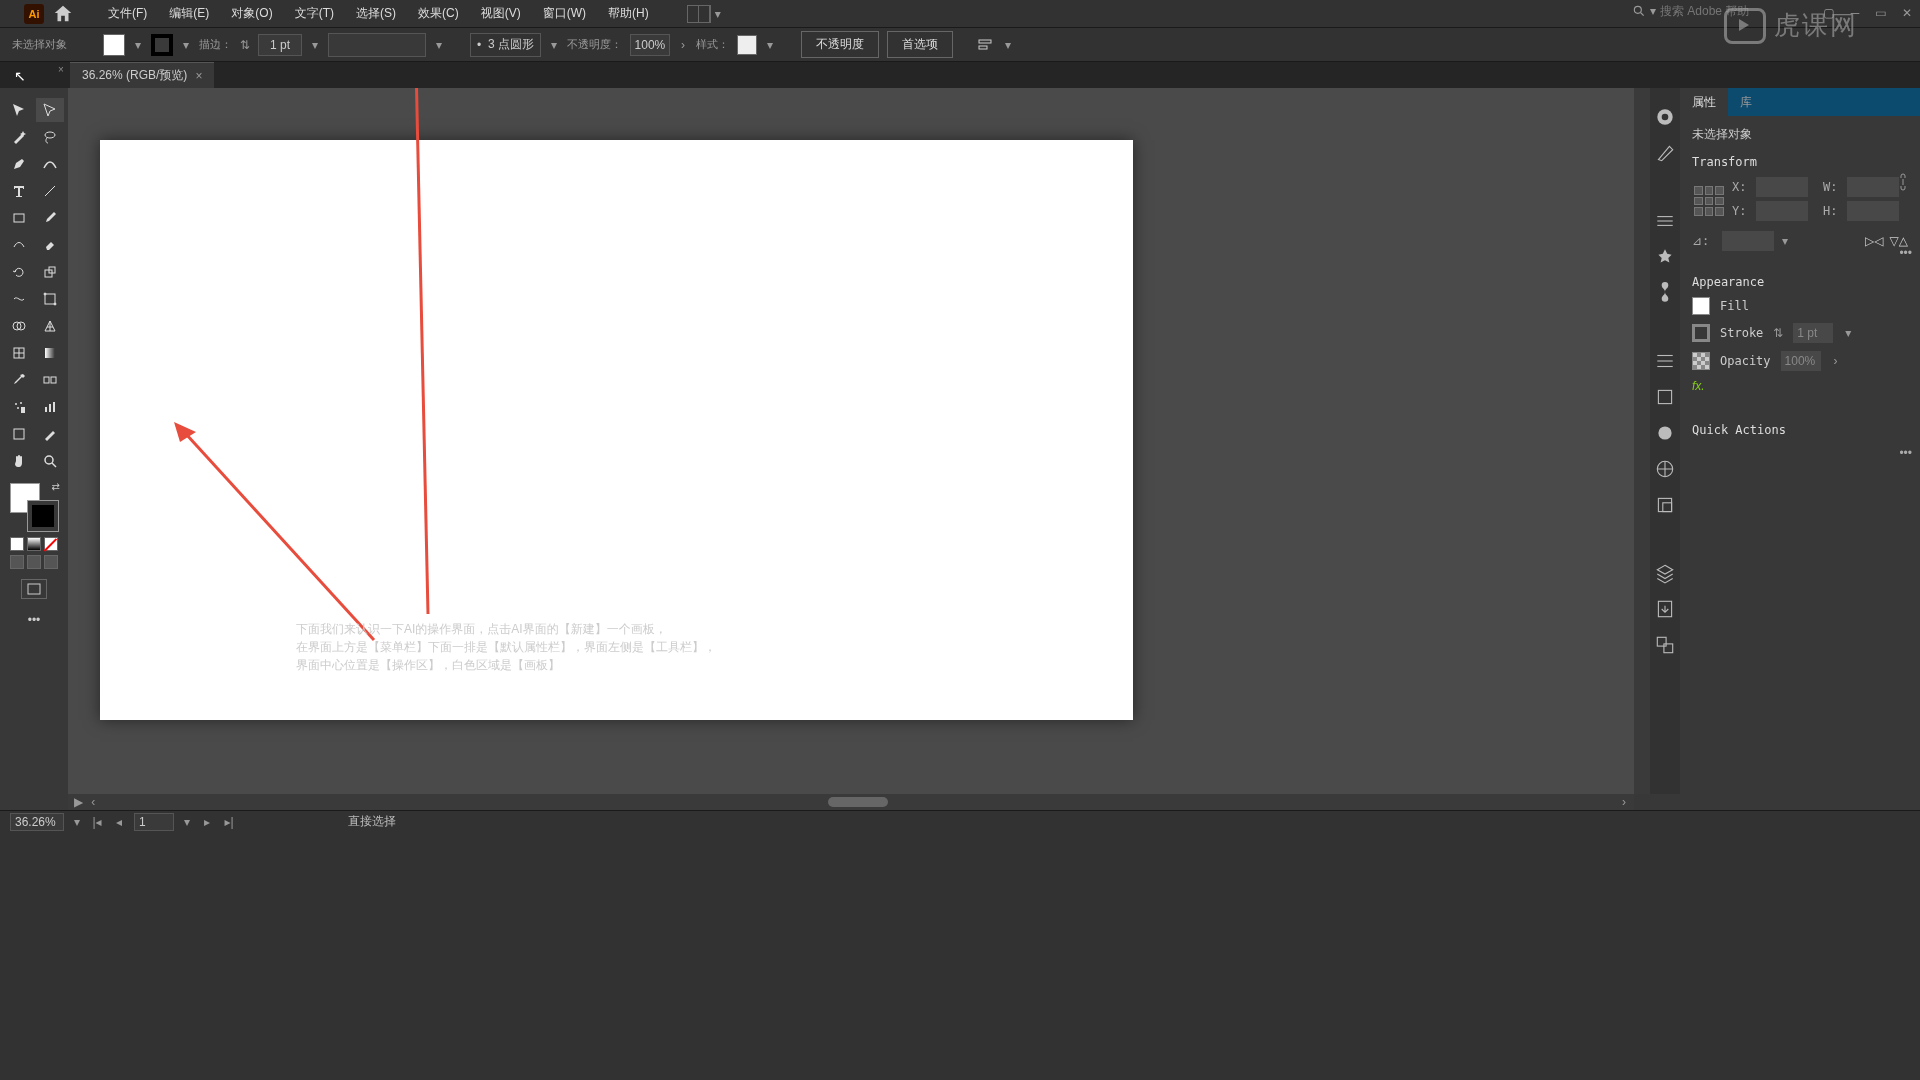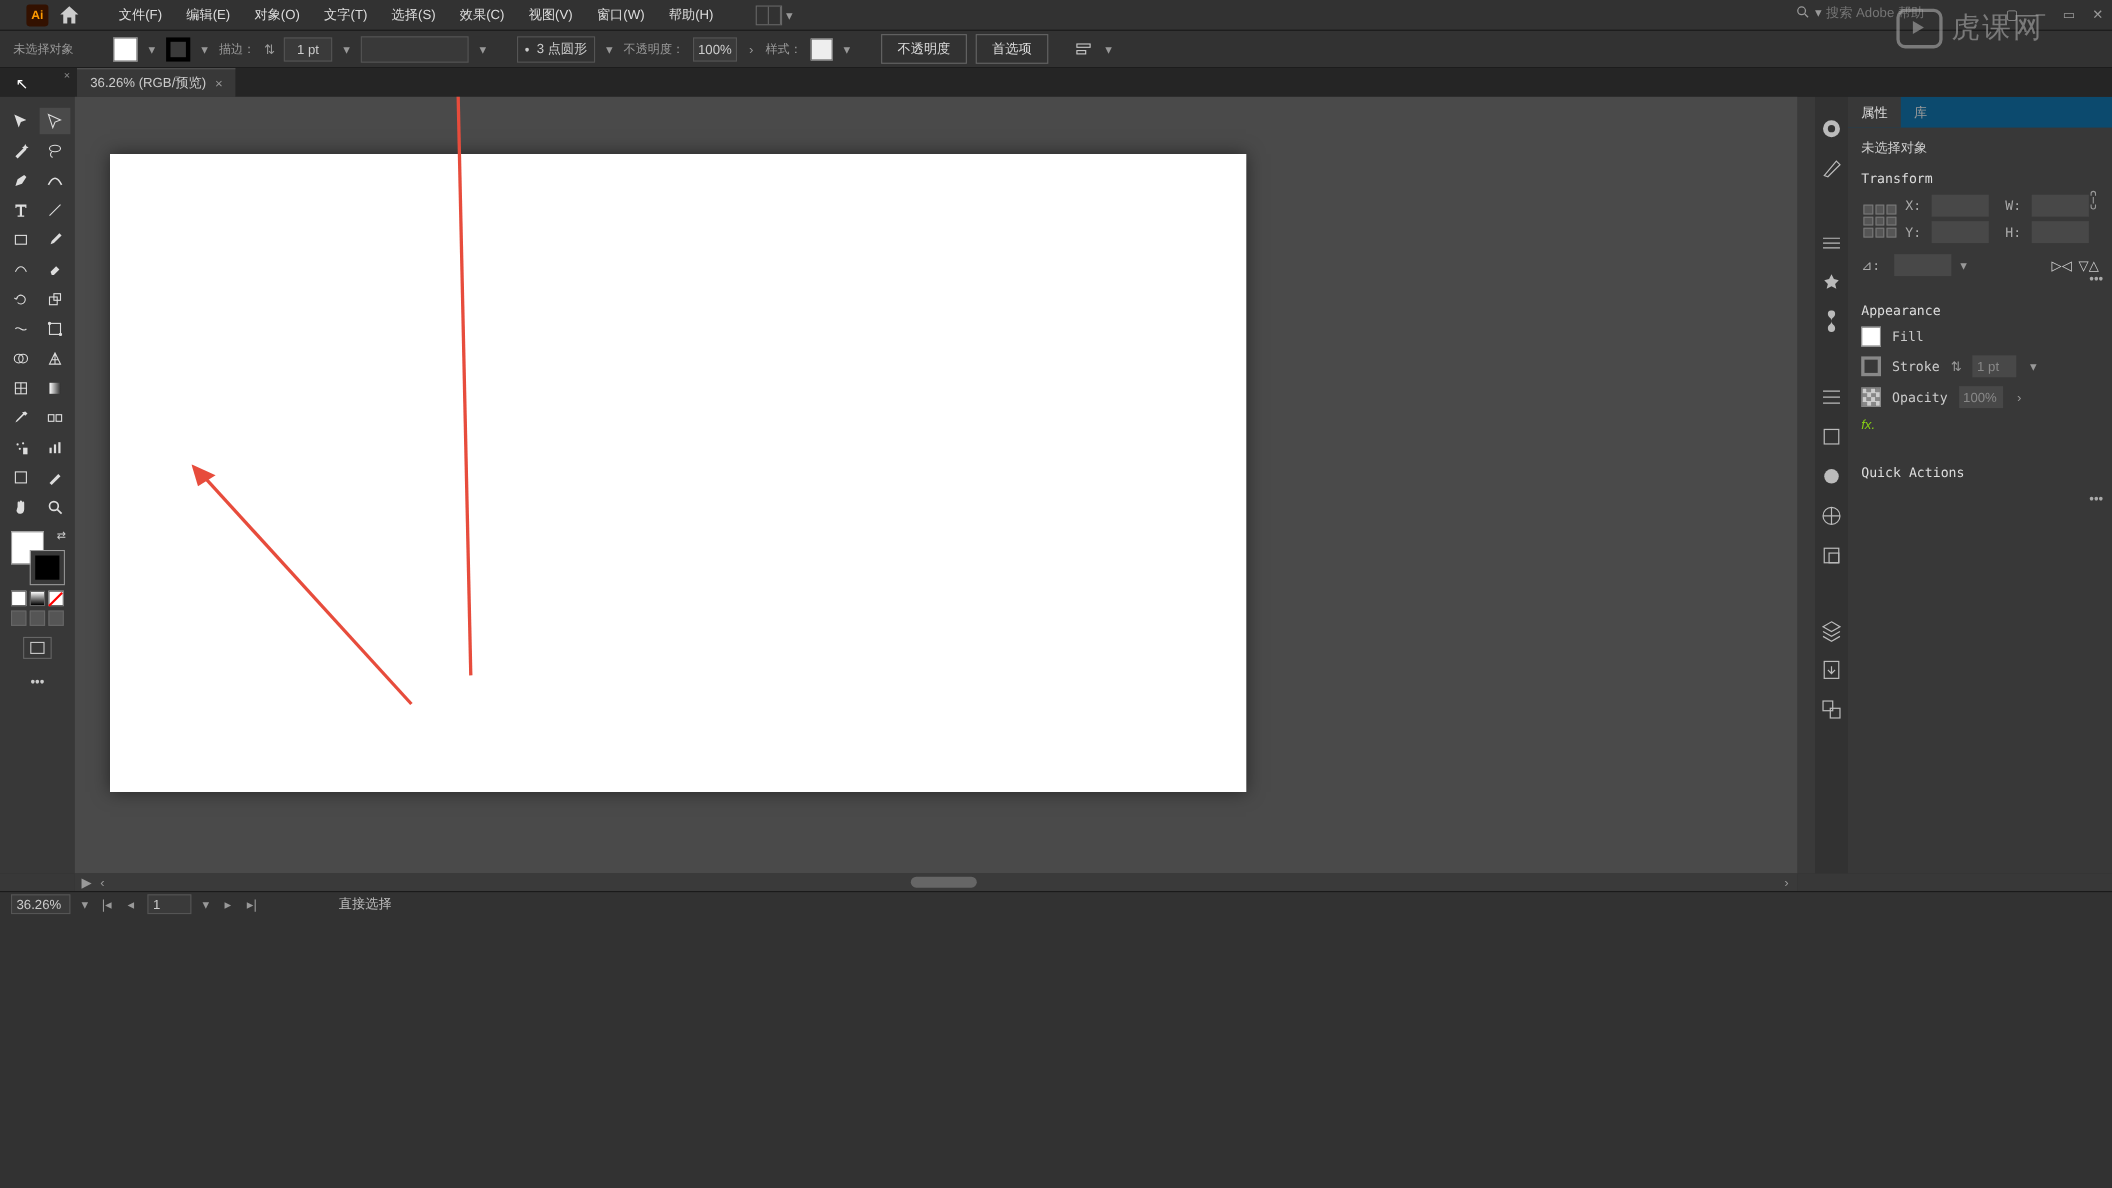--- a/index.html
+++ b/index.html
@@ -59,21 +59,21 @@
 .xy-row{display:flex;gap:6px;align-items:center;margin-bottom:4px}
 .xy-label{width:18px;color:#aaa;font-family:monospace}
 .xy-input{width:52px;height:20px;background:#484848;border:none;color:#888;text-align:left;padding-left:4px}
 .appear-row{display:flex;align-items:center;gap:10px;margin:8px 0}
 .small-sw{width:18px;height:18px;border:1px solid #888}
 .appear-label{font-family:monospace;color:#ccc}
 .panel-more{position:absolute;right:8px;color:#aaa;cursor:pointer}
 .statusbar{height:22px;background:#323232;border-top:1px solid #1a1a1a;display:flex;align-items:center;padding:0 10px;gap:8px}
 .zoom-sel{width:54px;height:18px;background:#3a3a3a;border:1px solid #555;text-align:left;padding-left:4px;color:#ccc}
 .nav-btn{width:14px;cursor:pointer;color:#999;text-align:center}
-.status-text{margin-left:64px;color:#bbb}
+.status-text{margin-left:104px;color:#bbb}
 .watermark{position:absolute;right:16px;top:8px;width:180px;height:44px;opacity:.6;display:flex;align-items:flex-start;gap:8px}
 .wm-icon{width:42px;height:36px;border:3px solid #aaa;border-radius:8px;position:relative}
 .wm-icon::before{content:"";position:absolute;left:12px;top:8px;border-left:10px solid #aaa;border-top:6px solid transparent;border-bottom:6px solid transparent}
 .wm-text{color:#aaa;font-size:26px;font-weight:300;letter-spacing:2px}
 .hscroll-area{height:16px;background:#3a3a3a;display:flex;align-items:center;position:relative}
 .hscroll-thumb{position:absolute;left:760px;width:60px;height:10px;background:#666;border-radius:5px}
 </style>
 </head>
 <body>
 
@@ -357,20 +357,25 @@
   <div class="canvas-area">
     <div class="artboard">
       <svg class="arrow1" width="40" height="650">
         <line x1="8" y1="10" x2="20" y2="560" stroke="#e74c3c" stroke-width="3"></line>
         <polygon points="8,0 0,18 16,18" fill="#e74c3c"></polygon>
       </svg>
       <svg class="arrow2" width="220" height="230">
         <line x1="12" y1="12" x2="200" y2="218" stroke="#e74c3c" stroke-width="3"></line>
         <polygon points="0,0 6,20 22,10" fill="#e74c3c"></polygon>
       </svg>
+      <div class="anno-text" style="left:196px;top:480px">
+        <div>下面我们来认识一下AI的操作界面，点击AI界面的【新建】一个画板，</div>
+        <div>在界面上方是【菜单栏】下面一排是【默认属性栏】，界面左侧是【工具栏】，</div>
+        <div>界面中心位置是【操作区】，白色区域是【画板】</div>
+      </div>
     </div>
   </div>
   <div class="vscroll"></div>
 
   <div class="panel-dock">
     <div class="dock-icon">
         <svg viewBox="0 0 20 20" fill="#bbb">
           <circle cx="10" cy="10" r="7"></circle>
           <circle cx="10" cy="10" r="3" fill="#333"></circle>
         </svg>

